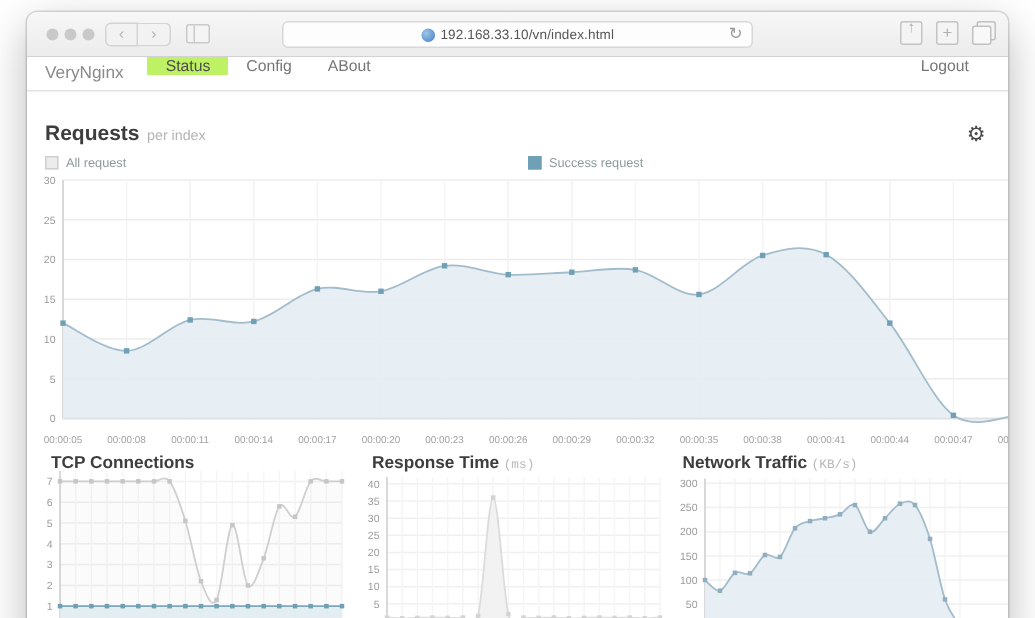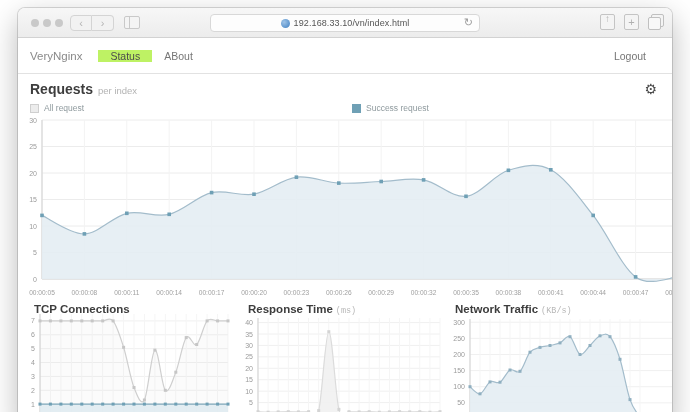--- a/index.html
+++ b/index.html
@@ -19,21 +19,21 @@
   .navbtns { position:absolute; left:52px; top:7px; display:flex; }
   .navbtn { width:22px; height:16px; border:1px solid #d4d4d4; background:#f2f2f2;
             color:#b5b5b5; font-size:11px; line-height:14px; text-align:center; }
   .navbtn.back { border-radius:4px 0 0 4px; }
   .navbtn.fwd  { border-radius:0 4px 4px 0; border-left:none; }
   .sidebar-btn { position:absolute; left:106px; top:8px; width:16px; height:13px;
                  border:1px solid #c9c9c9; border-radius:2px; background:#f4f4f4; }
   .sidebar-btn::before { content:""; position:absolute; left:4px; top:0; bottom:0;
                          width:1px; background:#c9c9c9; }
   .urlfield { position:absolute; left:50%; top:6px; transform:translateX(-50%);
-              width:270px; height:18px; background:#fdfdfd; border:1px solid #d8d8d8;
+              width:314px; height:18px; background:#fdfdfd; border:1px solid #d8d8d8;
               border-radius:4px; display:flex; align-items:center; justify-content:center; }
   .globe { width:9px; height:9px; border-radius:50%;
            background:radial-gradient(circle at 35% 35%, #9fc4e8, #3e7fc1);
            margin-right:4px; flex:0 0 auto; }
   .urltext { font-size:9px; color:#555; letter-spacing:.1px; }
   .refresh { position:absolute; right:6px; top:1px; font-size:11px; color:#9a9a9a; }
   .tb-right { position:absolute; right:8px; top:6px; display:flex; gap:9px; }
   .share-ic { position:relative; width:15px; height:16px; border:1px solid #c4c4c4;
               border-radius:2px; background:#f4f4f4; }
   .share-ic::after { content:"\2191"; position:absolute; left:0; right:0; top:-2px;
@@ -41,22 +41,22 @@
   .plus-ic { width:15px; height:16px; border:1px solid #c4c4c4; border-radius:2px;
              background:#f4f4f4; color:#b0b0b0; font-size:11px; line-height:14px;
              text-align:center; }
   .tabs-ic { position:relative; width:16px; height:16px; }
   .tabs-ic::before { content:""; position:absolute; right:0; top:0; width:11px; height:11px;
                      border:1px solid #c0c0c0; border-radius:2px; background:#f4f4f4; }
   .tabs-ic::after  { content:""; position:absolute; left:0; bottom:0; width:11px; height:11px;
                      border:1px solid #c0c0c0; border-radius:2px; background:#f8f8f8; }
 
   
-  .navbar { height:36px; background:#fff; border-bottom:1px solid #e2e2e2;
-            display:flex; align-items:center; padding-left:12px; }
+  .navbar { height:23px; background:#fff; border-bottom:1px solid #e2e2e2;
+            display:flex; align-items:flex-start; padding-left:12px; }
   .brand { font-size:11.5px; color:#8a8a8a; align-self:center; margin-right:16px; }
   .nav-item { font-size:10.5px; color:#767676; padding:0 12px; display:flex;
               align-items:center; cursor:pointer; }
   .nav-item.active { background:#bef264; color:#4c4c4c; }
   .logout { margin-left:auto; margin-right:14px; }
 
   
   .overlay { position:absolute; z-index:3; }
   .page-title-row { left:12px; top:72px; }
   .page-title { font-size:14px; font-weight:bold; color:#3d3d3d; display:inline; }
@@ -99,20 +99,21 @@
       <span class="tb-right">
         <span class="share-ic"></span>
         <span class="plus-ic">+</span>
         <span class="tabs-ic"></span>
       </span>
     </div>
 
     <div class="navbar">
       <span class="brand">VeryNginx</span>
       <span class="nav-item active">Status</span>
+      <span class="nav-item">Config</span>
       <span class="nav-item">ABout</span>
       <span class="nav-item logout">Logout</span>
     </div>
 
     <div class="overlay page-title-row">
       <span class="page-title">Requests</span><span class="page-subtitle">per index</span>
     </div>
     <div class="overlay gear">⚙</div>
 
     <div class="overlay legend-item legend-all">

